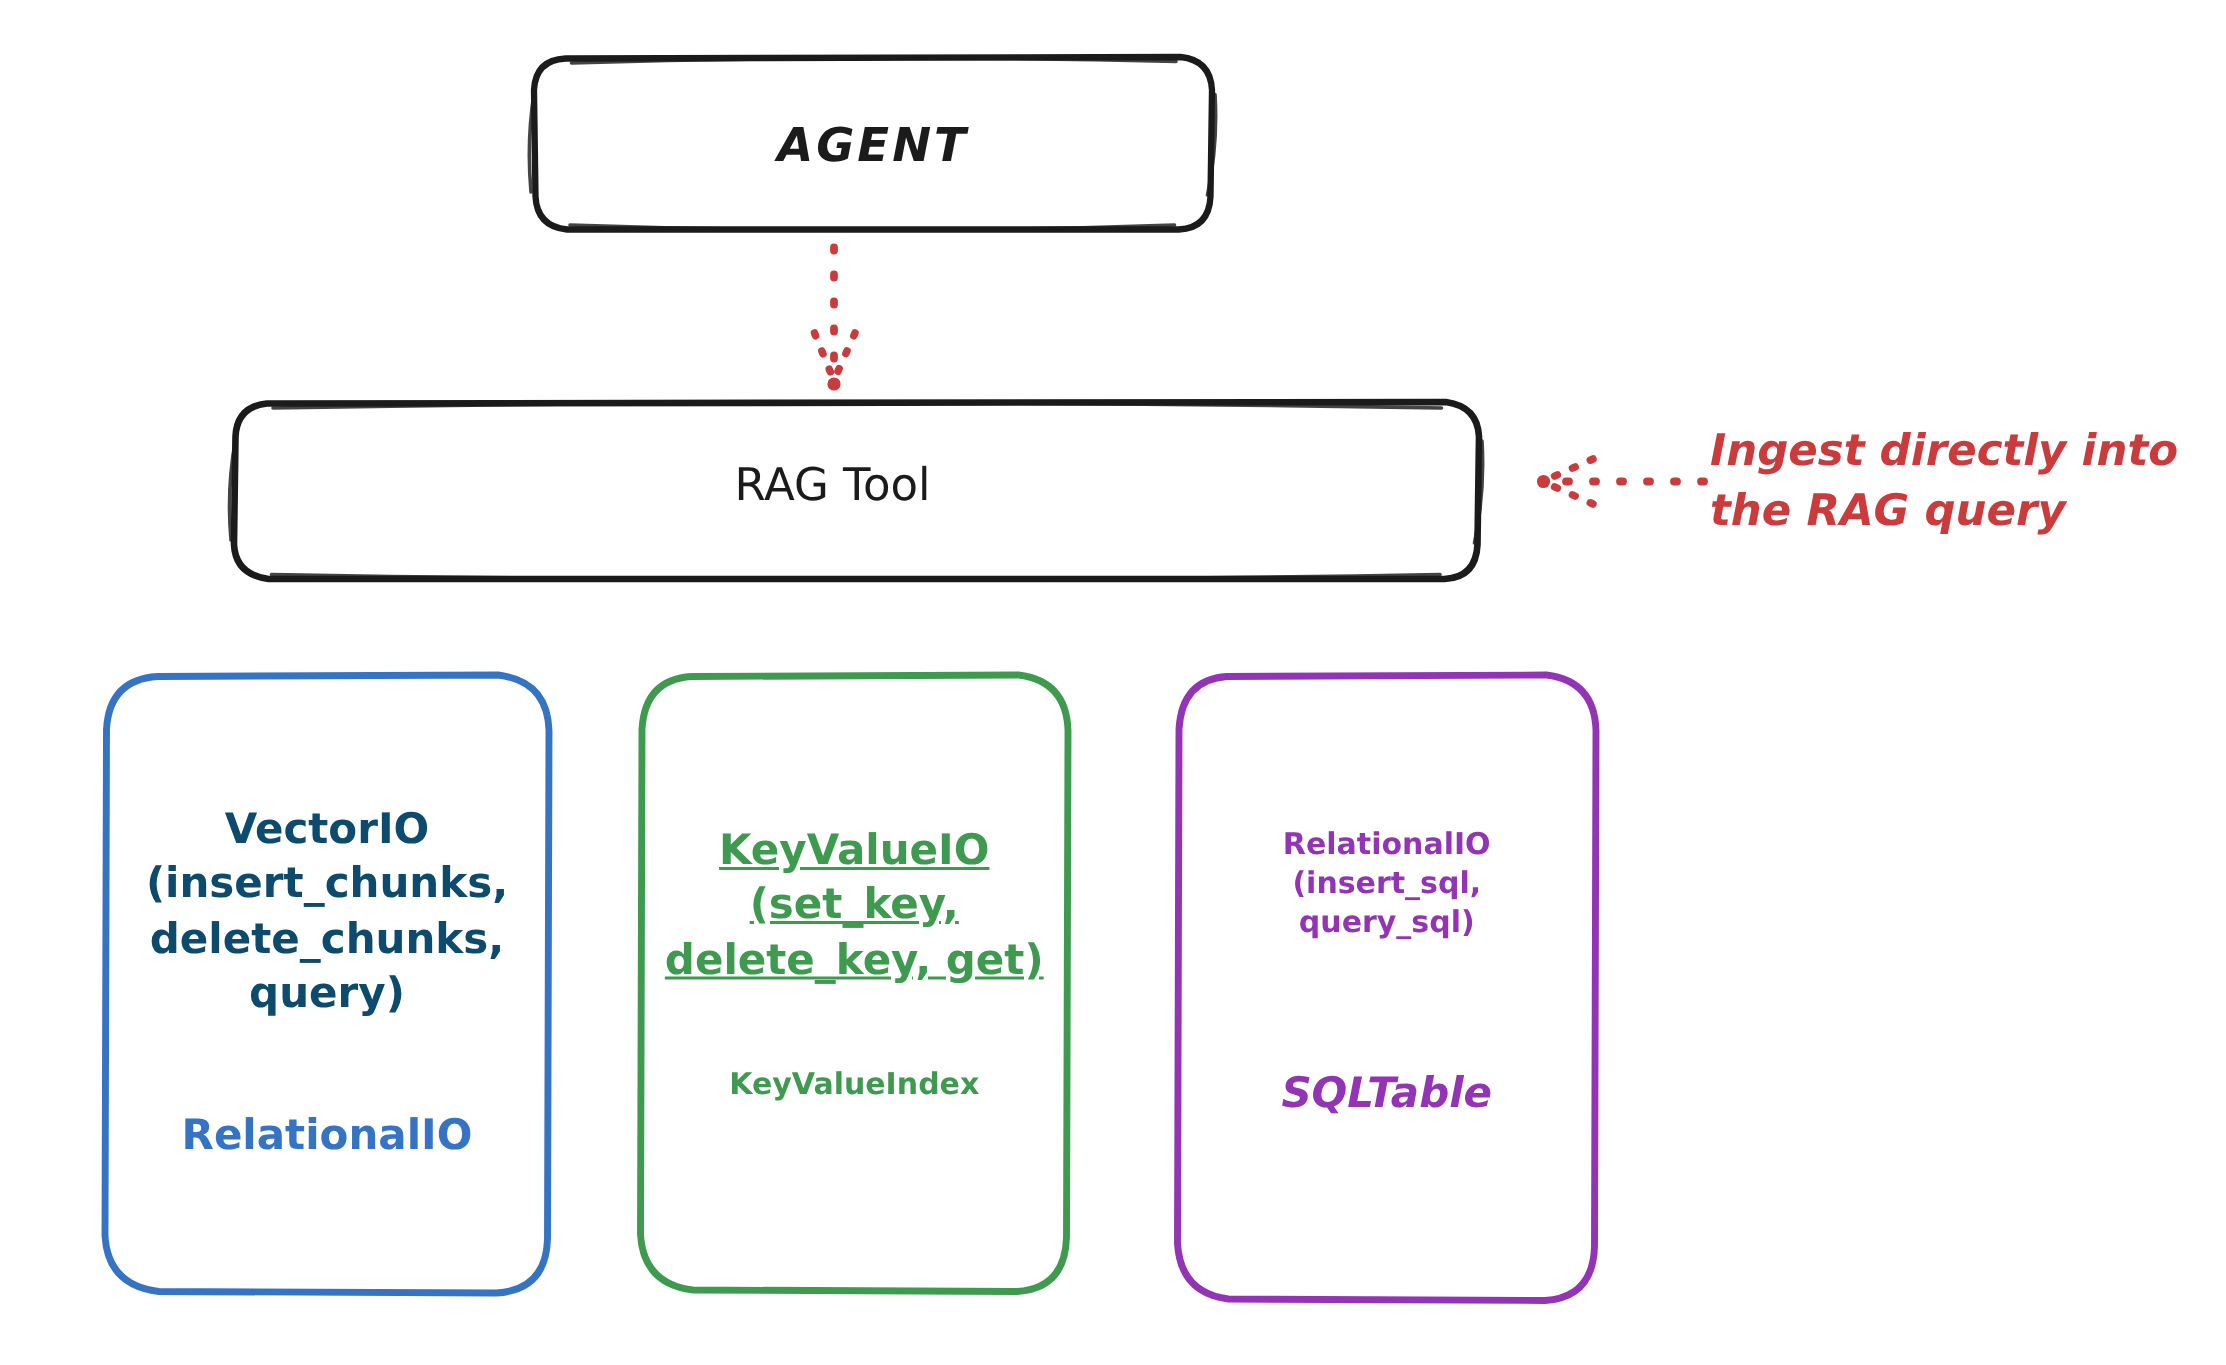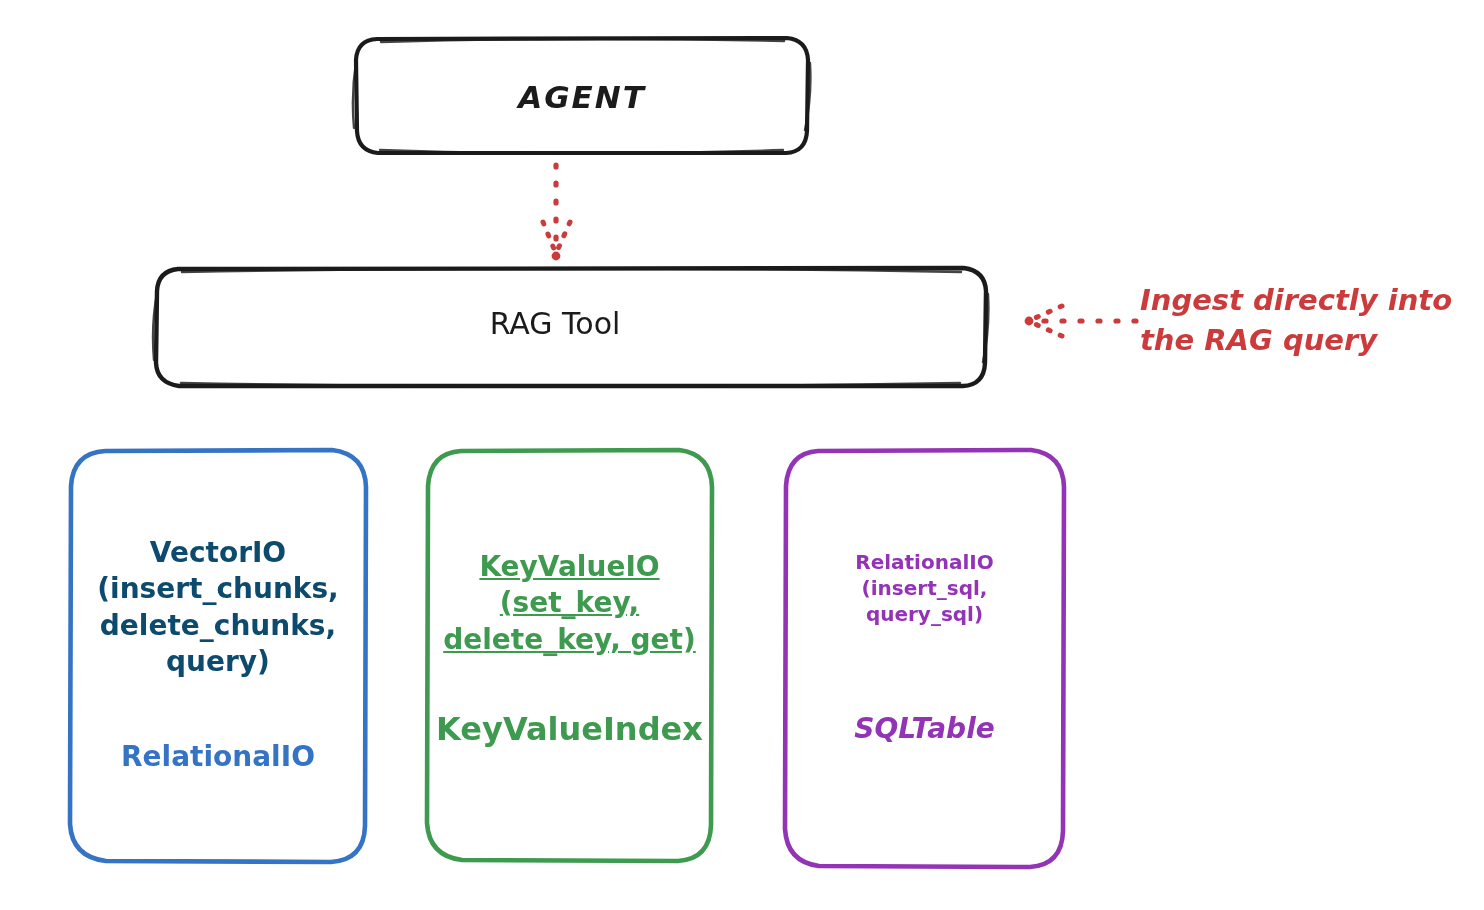--- a/index.html
+++ b/index.html
@@ -54,21 +54,21 @@
     position: absolute;
     text-align: center;
     pointer-events: none;
     font-weight: 600;
   }
 
   #vector-api   { left: 70px;  top: 535px; width: 296px; font-size: 28px; color: #0c4a6e; }
   #vector-index { left: 70px;  top: 740px; width: 296px; font-size: 28px; color: #3573c4; }
 
   #keyvalue-api   { left: 421px; top: 549px; width: 297px; font-size: 28px; color: #3d9a4e; text-decoration: underline; }
-  #keyvalue-index { left: 427px; top: 710px; width: 285px; font-size: 32px; color: #3d9a4e; }
+  #keyvalue-index { left: 427px; top: 710px; width: 285px; font-size: 20px; color: #3d9a4e; }
 
   #relational-api   { left: 785px; top: 549px; width: 279px; font-size: 20px; color: #9333b5; }
   #relational-index { left: 785px; top: 712px; width: 279px; font-size: 28px; color: #9333b5; font-style: italic; }
 </style>
 </head>
 <body>
 
 <svg id="canvas" viewBox="0 0 1484 910" xmlns="http://www.w3.org/2000/svg">
 
   <g>

